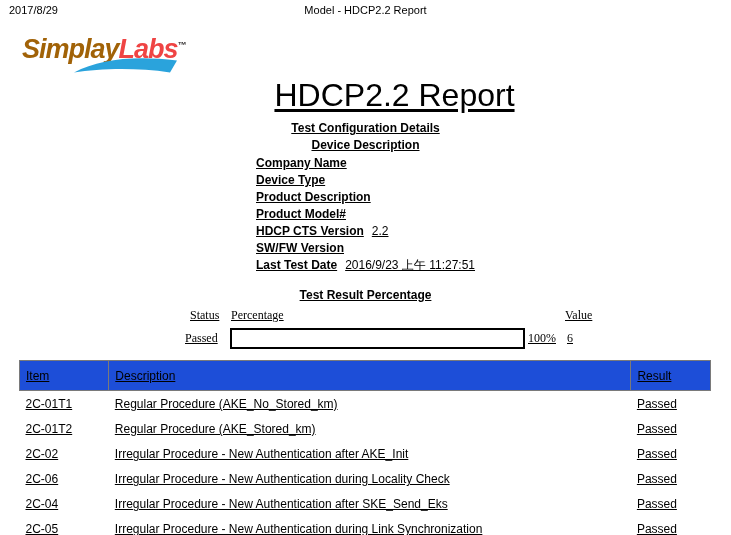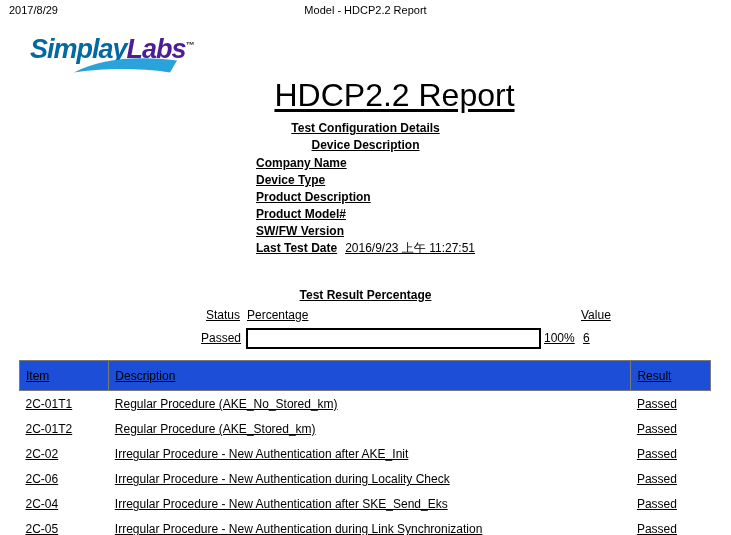--- a/index.html
+++ b/index.html
@@ -53,22 +53,22 @@
     position: absolute;
     left: 0;
     top: 0;
     font-size: 27px;
     font-weight: bold;
     font-style: italic;
     letter-spacing: -1px;
     white-space: nowrap;
     line-height: 30px;
   }
-  .logo-simplay { color: #0369a1; margin-left: 8px; }
-  .logo-labs { color: #4c1d95; }
+  .logo-simplay { color: #a16207; }
+  .logo-labs { color: #ef4444; }
   .logo-tm {
     color: #231f20;
     font-size: 9px;
     font-style: normal;
     vertical-align: super;
     letter-spacing: 0;
   }
   .logo-swoosh {
     position: absolute;
     left: 52px;
@@ -133,24 +133,25 @@
     margin-left: 8px;
     text-decoration: underline;
     vertical-align: top;
     font-size: 12px;
   }
   .dev-value.blank { text-decoration: none; }
 
   
   .stat-wrap {
     position: absolute;
-    left: 16px;
+    left: 0;
     top: 308px;
     width: 709px;
     height: 45px;
+    font-family: Liberation Serif, serif;
   }
   .stat-hdr {
     position: absolute;
     top: 0;
     font-size: 12px;
     font-weight: normal;
     text-decoration: underline;
     line-height: 15px;
     white-space: nowrap;
   }
@@ -245,20 +246,23 @@
     <span class="dev-label">Company Name</span><span class="dev-value blank"></span>
   </div>
   <div class="dev-row">
     <span class="dev-label">Device Type</span><span class="dev-value blank"></span>
   </div>
   <div class="dev-row">
     <span class="dev-label">Product Description</span><span class="dev-value blank"></span>
   </div>
   <div class="dev-row">
     <span class="dev-label">Product Model#</span><span class="dev-value blank"></span>
+  </div>
+  <div class="dev-row">
+    <span class="dev-label">HDCP CTS Version</span><span class="dev-value">2.2</span>
   </div>
   <div class="dev-row">
     <span class="dev-label">SW/FW Version</span><span class="dev-value blank"></span>
   </div>
   <div class="dev-row">
     <span class="dev-label">Last Test Date</span><span class="dev-value">2016/9/23 上午 11:27:51</span>
   </div>
 </div>
 
 <div class="section-head" id="stat-head">Test Result Percentage</div>

